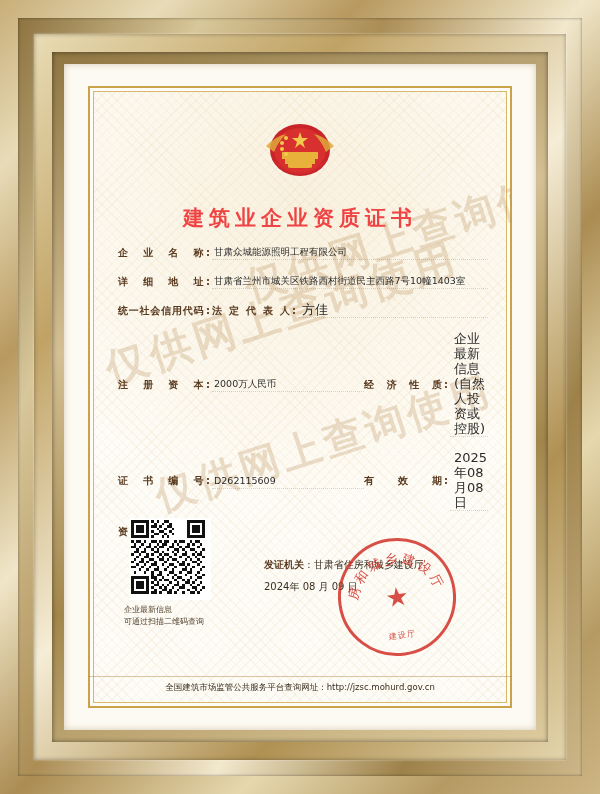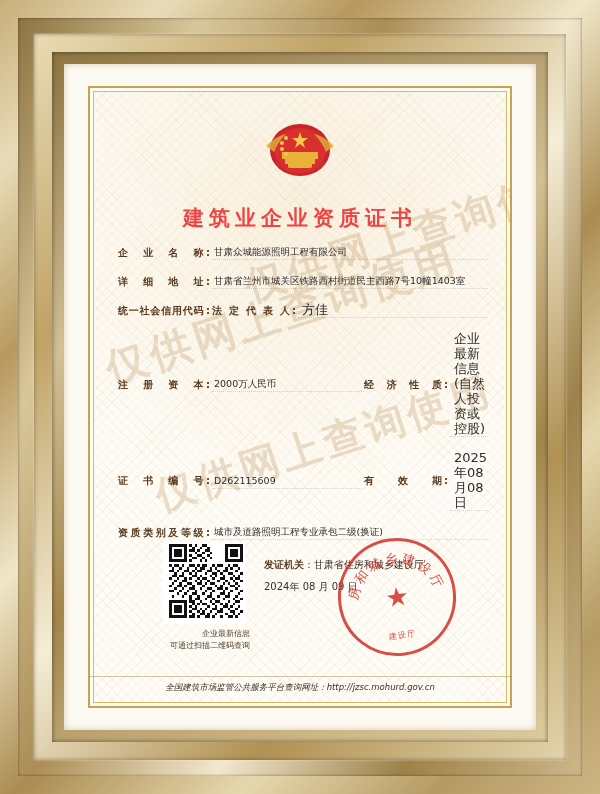--- a/index.html
+++ b/index.html
@@ -112,21 +112,21 @@
   .wm-text{
     position:absolute;
     font-size:42px;font-weight:bold;color:rgba(190,150,95,.30);
     transform:rotate(-18deg);white-space:nowrap;letter-spacing:4px;
   }
   .wm1{left:10px;top:200px;}
   .wm2{left:150px;top:120px;font-size:40px;}
   .wm3{left:60px;top:330px;font-size:40px;}
 
   
-  .qr-wrap{position:absolute;left:36px;top:456px;width:92px;text-align:right;margin-left:34px;}
+  .qr-wrap{position:absolute;left:36px;top:432px;width:92px;text-align:left;}
   .qr{width:78px;height:78px;margin:0 auto;background:#fff;padding:2px;}
   .qr-cap{font-size:8px;color:#4a3a26;line-height:12px;margin-top:4px;}
 
   
   .issue{
     position:absolute;right:28px;top:468px;width:220px;font-size:10px;color:#3a2f22;
     text-align:left;line-height:22px;
   }
   .issue .ln{white-space:nowrap;}
   .issue .lbl3{font-weight:bold;color:#5a3b20;}
@@ -149,21 +149,21 @@
     position:absolute;left:0;bottom:12px;width:100%;text-align:center;
     font-size:8px;letter-spacing:1px;
   }
 
   .footer{
     position:absolute;left:0;bottom:14px;width:100%;text-align:center;
     font-size:8.5px;color:#3a2f22;
     border-top:1px solid rgba(180,140,80,.5);
     padding-top:5px;
   }
-  .footer-inner{display:inline-block;font-style:italic;}
+  .footer-inner{display:inline-block;}
 </style>
 </head>
 <body>
 
 <div class="frame">
   <div class="bevel1"></div>
   <div class="bevel2"></div>
   <div class="bevel3"></div>
   <div class="matte"></div>
 
@@ -233,21 +233,20 @@
         <div class="colon">:</div>
         <div class="val underline">D262115609</div>
         <div class="lbl2">有效期</div>
         <div class="colon">:</div>
         <div class="val2 underline">2025年08月08日</div>
       </div>
 
       <div class="row wide">
         <div class="lbl">资质类别及等级</div>
         <div class="colon">:</div>
-        <div class="val underline">城市及道路照明工程专业承包二级(换证)</div>
       </div>
 
     </div>
 
     <div class="qr-wrap">
       <div class="qr">
         <svg viewBox="0 0 29 29" width="74" height="74" shape-rendering="crispEdges">
           <rect width="29" height="29" fill="#ffffff"></rect>
           <g fill="#111111">
             <rect x="0" y="0" width="7" height="1"></rect>

